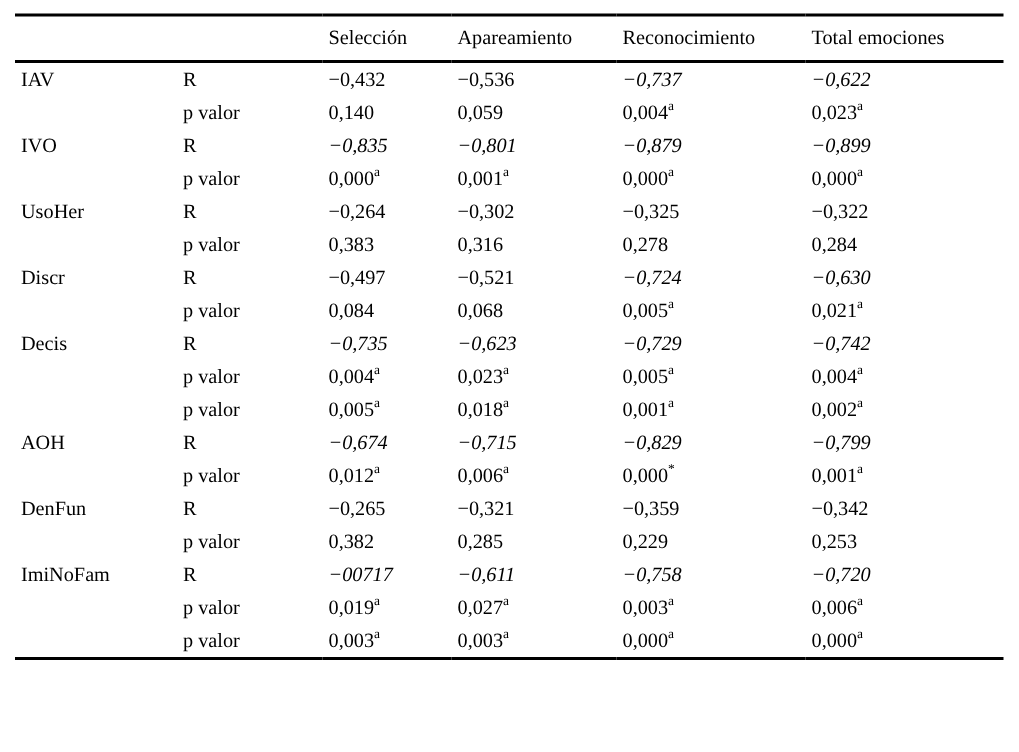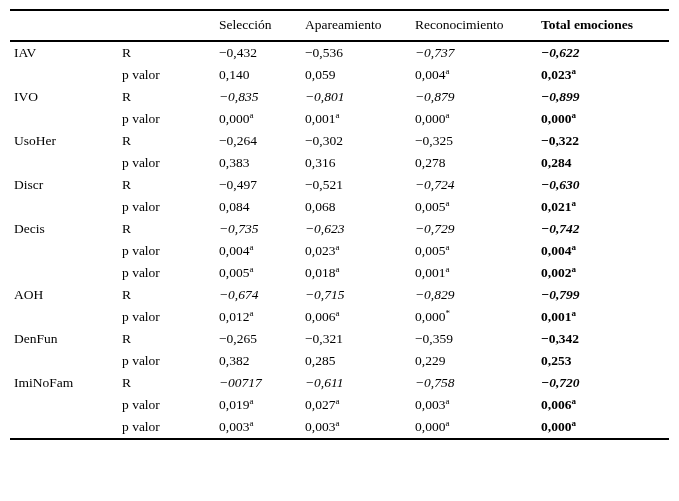--- a/index.html
+++ b/index.html
@@ -39,21 +39,21 @@
   sup {
     font-size: 9px;
     line-height: 0;
     vertical-align: super;
   }
   .c0 { width: 108px; margin-top: 28px; }
   .c1 { width: 97px; }
   .c2 { width: 86px; }
   .c3 { width: 110px; }
   .c4 { width: 126px; }
-  .c5 { width: 132px; font-weight: bold; }
+  .c5 { width: 132px; }
 </style>
 </head>
 <body>
 
 <div class="page">
   <table class="corr">
     <thead>
       <tr id="header-row">
           <th class="c0"></th>
           <th class="c1"></th>

